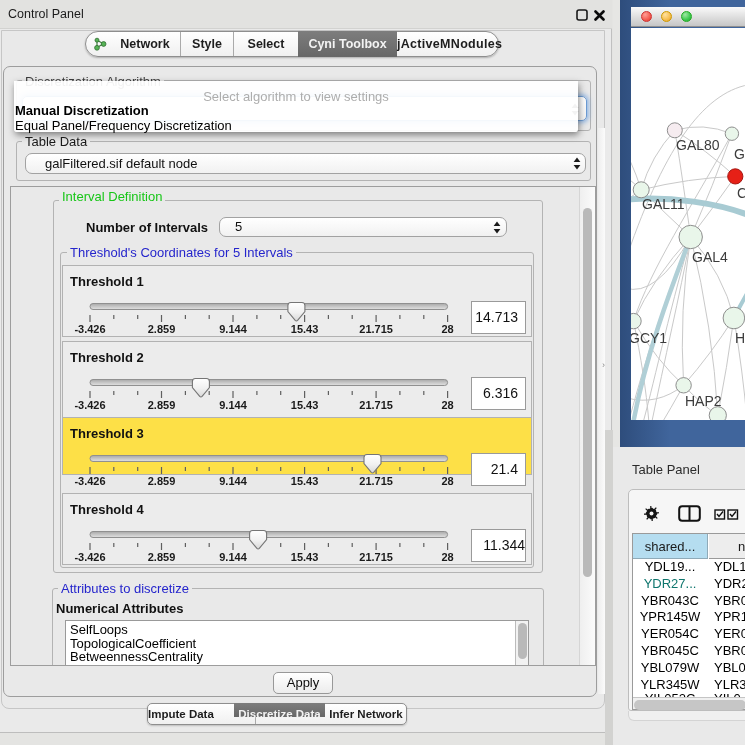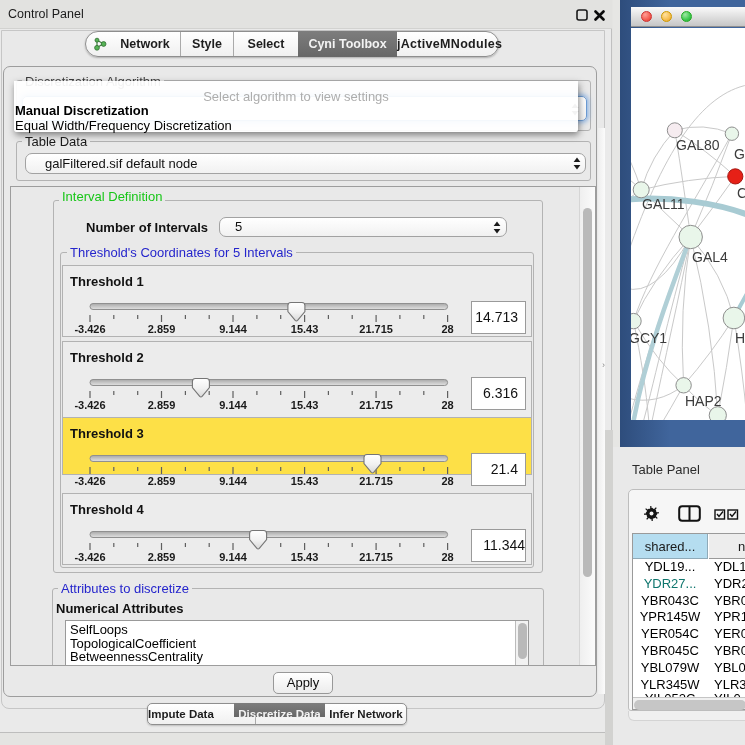--- a/index.html
+++ b/index.html
@@ -406,14 +406,14 @@
 <div style="position:absolute;left:633px;top:690.9px;width:74px;height:16.8px;text-align:center;font-size:13px;line-height:16.8px;color:#000">YIL052C</div>
 <div style="position:absolute;left:714px;top:690.9px;font-size:13px;line-height:16.8px;color:#000">YIL0</div>
 
 <div class="abs" style="left:633px;top:697px;width:112px;height:12px;background:#f0f0f0;border-top:1px solid #c5c5c5">
   <div class="abs" style="left:1px;top:1.5px;width:112px;height:10px;background:#c6c6c6;border-radius:5px"></div>
 </div>
 
 <div class="abs" style="left:14px;top:81px;width:564px;height:51px;background:rgba(255,255,255,0.93);border-radius:0 0 3px 3px;box-shadow:1px 3px 7px rgba(40,40,40,0.55)">
   <div class="abs" style="left:0;top:8px;width:564px;text-align:center;font-size:13px;color:#adadad">Select algorithm to view settings</div>
   <div class="abs" style="left:1px;top:22px;font-size:13px;font-weight:bold;color:#000">Manual Discretization</div>
-  <div class="abs" style="left:1px;top:37px;font-size:13px;color:#000">Equal Width/Frequency Discretization</div>
+  <div class="abs" style="left:1px;top:37px;font-size:13px;color:#000">Equal Panel/Frequency Discretization</div>
 </div>
 
 </body></html>

